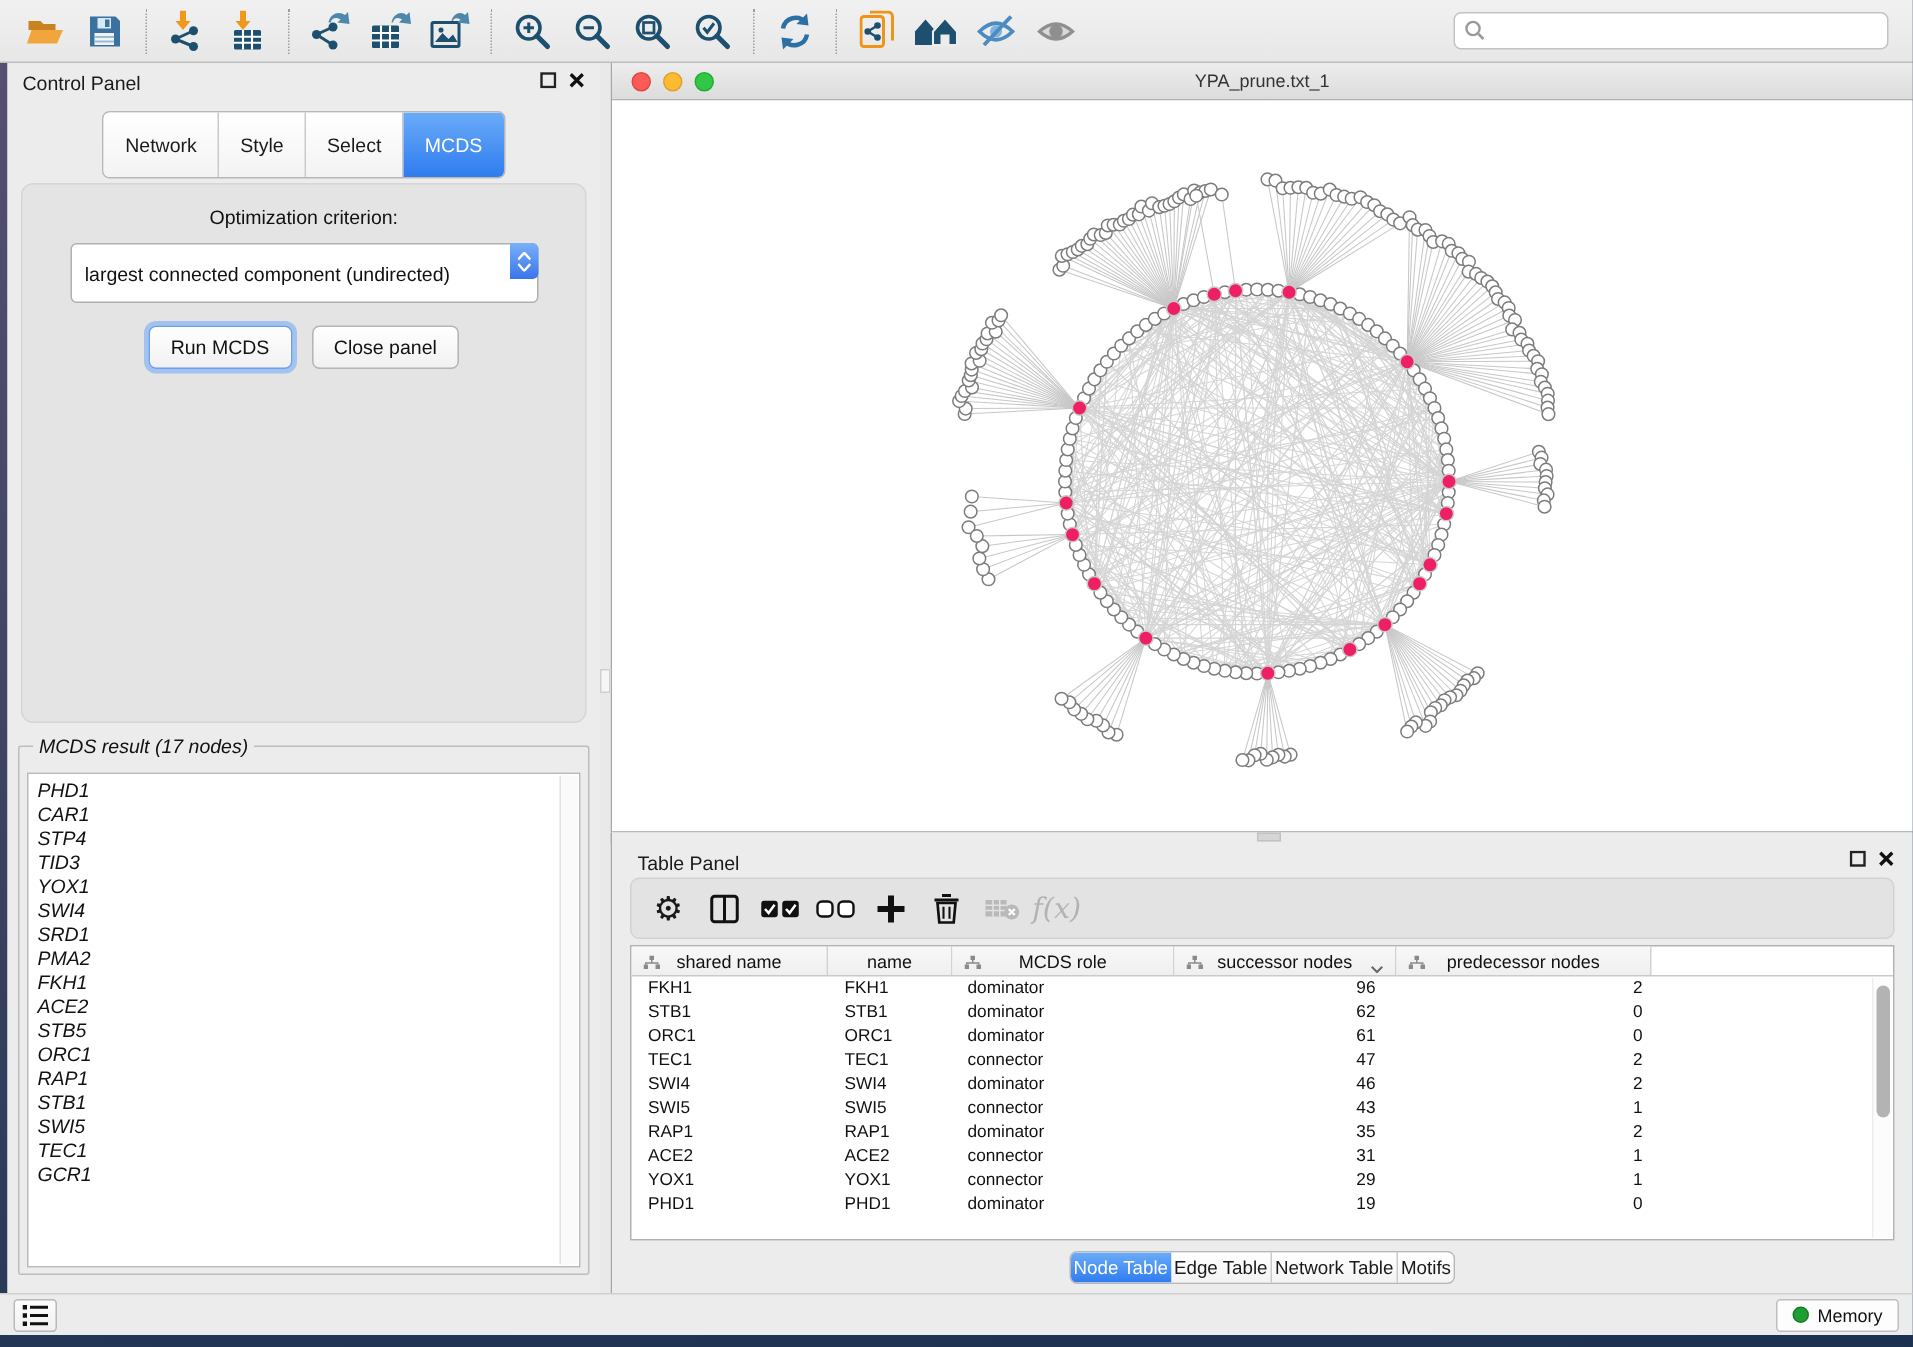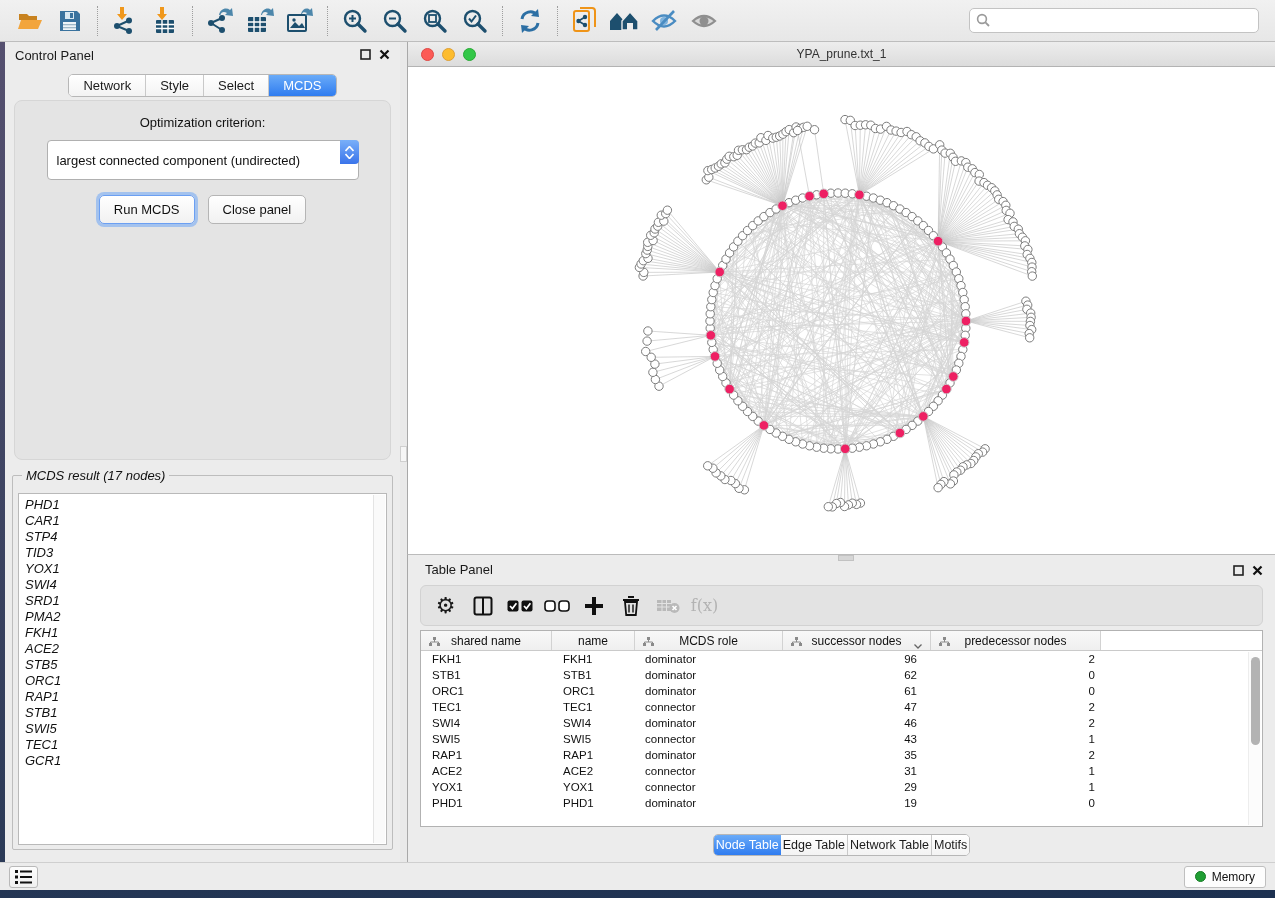--- a/index.html
+++ b/index.html
@@ -27,21 +27,21 @@
   .v-grip { position:absolute; left:0; top:404px; width:7px; height:16px;
     background:#f6f6f6; border:1px solid #cfcfcf; }
   .right-col { flex:1; display:flex; flex-direction:column; min-width:0; }
 
   
   .cp-titlebar { height:26px; display:flex; align-items:center; padding:0 10px; }
   .cp-titlebar .title { font-size:13px; color:#1a1a1a; }
   .win-icons { margin-left:auto; display:flex; gap:8px; align-items:center; }
   .cp-tabs { display:flex; justify-content:center; margin-top:6px; }
   .seg-group { display:flex; border:1px solid #b7b7b7; border-radius:5px; overflow:hidden; background:#fff; }
-  .seg { padding:3px 14px; font-size:13px; color:#1a1a1a; background:linear-gradient(#ffffff,#f3f3f3);
+  .seg { padding:14px 14px; font-size:13px; color:#1a1a1a; background:linear-gradient(#ffffff,#f3f3f3);
     border-right:1px solid #c9c9c9; cursor:default; }
   .seg:last-child { border-right:none; }
   .seg.active { background:linear-gradient(#6aabf8,#2f7cf0); color:#fff; border-right:none; }
   .cp-inner { margin:3px 9px 0; background:#e4e4e4; border:1px solid #d6d6d6; border-radius:8px;
     height:360px; padding-top:14px; }
   .opt-label { text-align:center; font-size:13px; color:#111; }
   .combo { margin:10px auto 0; width:312px; height:40px; background:#fff; border:1px solid #b0b0b0;
     border-radius:4px; display:flex; align-items:center; position:relative; }
   .combo .val { font-size:13px; color:#111; padding-left:9px; white-space:nowrap; }
   .combo .stepper { position:absolute; right:-1px; top:-1px; width:19px; height:24px; border-radius:0 4px 4px 0;
@@ -73,26 +73,26 @@
   .net-title { position:absolute; left:0; right:0; text-align:center; font-size:12px; color:#333; }
   .net-canvas { flex:1; background:#fff; position:relative; }
   .net-canvas svg { position:absolute; inset:0; }
 
   .h-divider { height:7px; background:#ececec; position:relative; border-left:1px solid #a8a8a8; }
   .h-grip { position:absolute; left:430px; top:0; width:16px; height:6px;
     background:#d6d6d6; border:1px solid #c2c2c2; }
 
   
   .table-panel { flex:1; border-left:1px solid #a8a8a8; background:#ececec; display:flex; flex-direction:column; min-height:0; }
-  .tp-titlebar { height:24px; display:flex; align-items:flex-start; padding:0 12px 0 17px; }
+  .tp-titlebar { height:24px; display:flex; align-items:flex-end; padding:0 12px 0 17px; }
   .tp-titlebar .title { font-size:13px; color:#1a1a1a; }
   .tp-toolbar { margin:2px 12px 0; height:46px; background:#e3e3e3; border:1px solid #d2d2d2;
     border-radius:6px; display:flex; align-items:center; padding:0 6px; }
   .ttbtn { width:37px; height:36px; display:flex; align-items:center; justify-content:center; }
-  .fx { font-family:"DejaVu Serif", serif; font-size:16px; color:#b3b3b3; }
+  .fx { font-family:"DejaVu Serif", serif; font-style:italic; font-size:19px; color:#b3b3b3; }
   .table-box { margin:4px 12px 0; height:221px; border:1px solid #b2b2b2; background:#fff;
     position:relative; overflow:hidden; }
   .thead { display:flex; height:20px; border-bottom:1px solid #cacaca; }
   .hcell { position:relative; background:linear-gradient(#f8f8f8,#efefef); border-right:1px solid #d2d2d2;
     font-size:12px; color:#111; display:flex; align-items:center; justify-content:center; }
   .hcell .hicon { position:absolute; left:8px; top:5px; }
   .hcell .sort { position:absolute; right:8px; top:7px; }
   .c0{width:131px}.c1{width:83px}.c2{width:148px}.c3{width:148px}.c4{width:170px}
   .tbody { position:relative; }
   .trow { display:flex; height:16px; }

